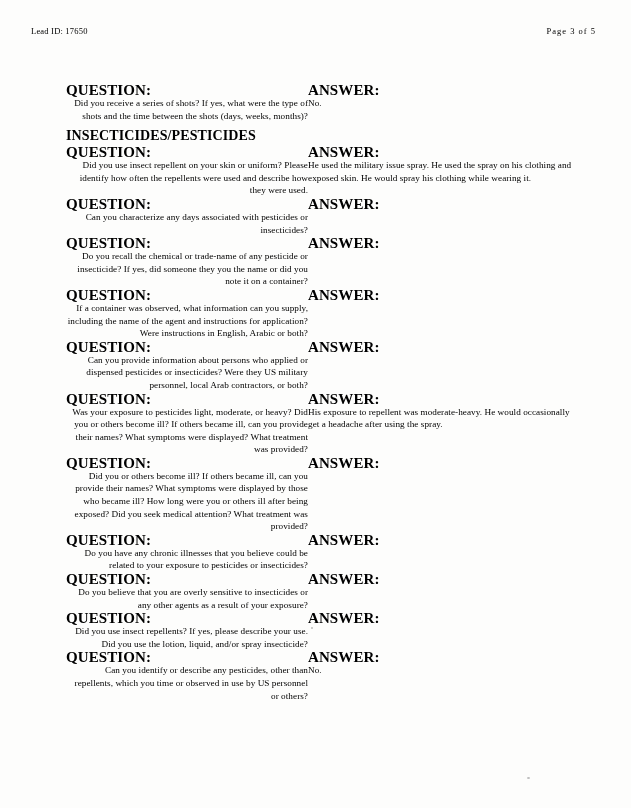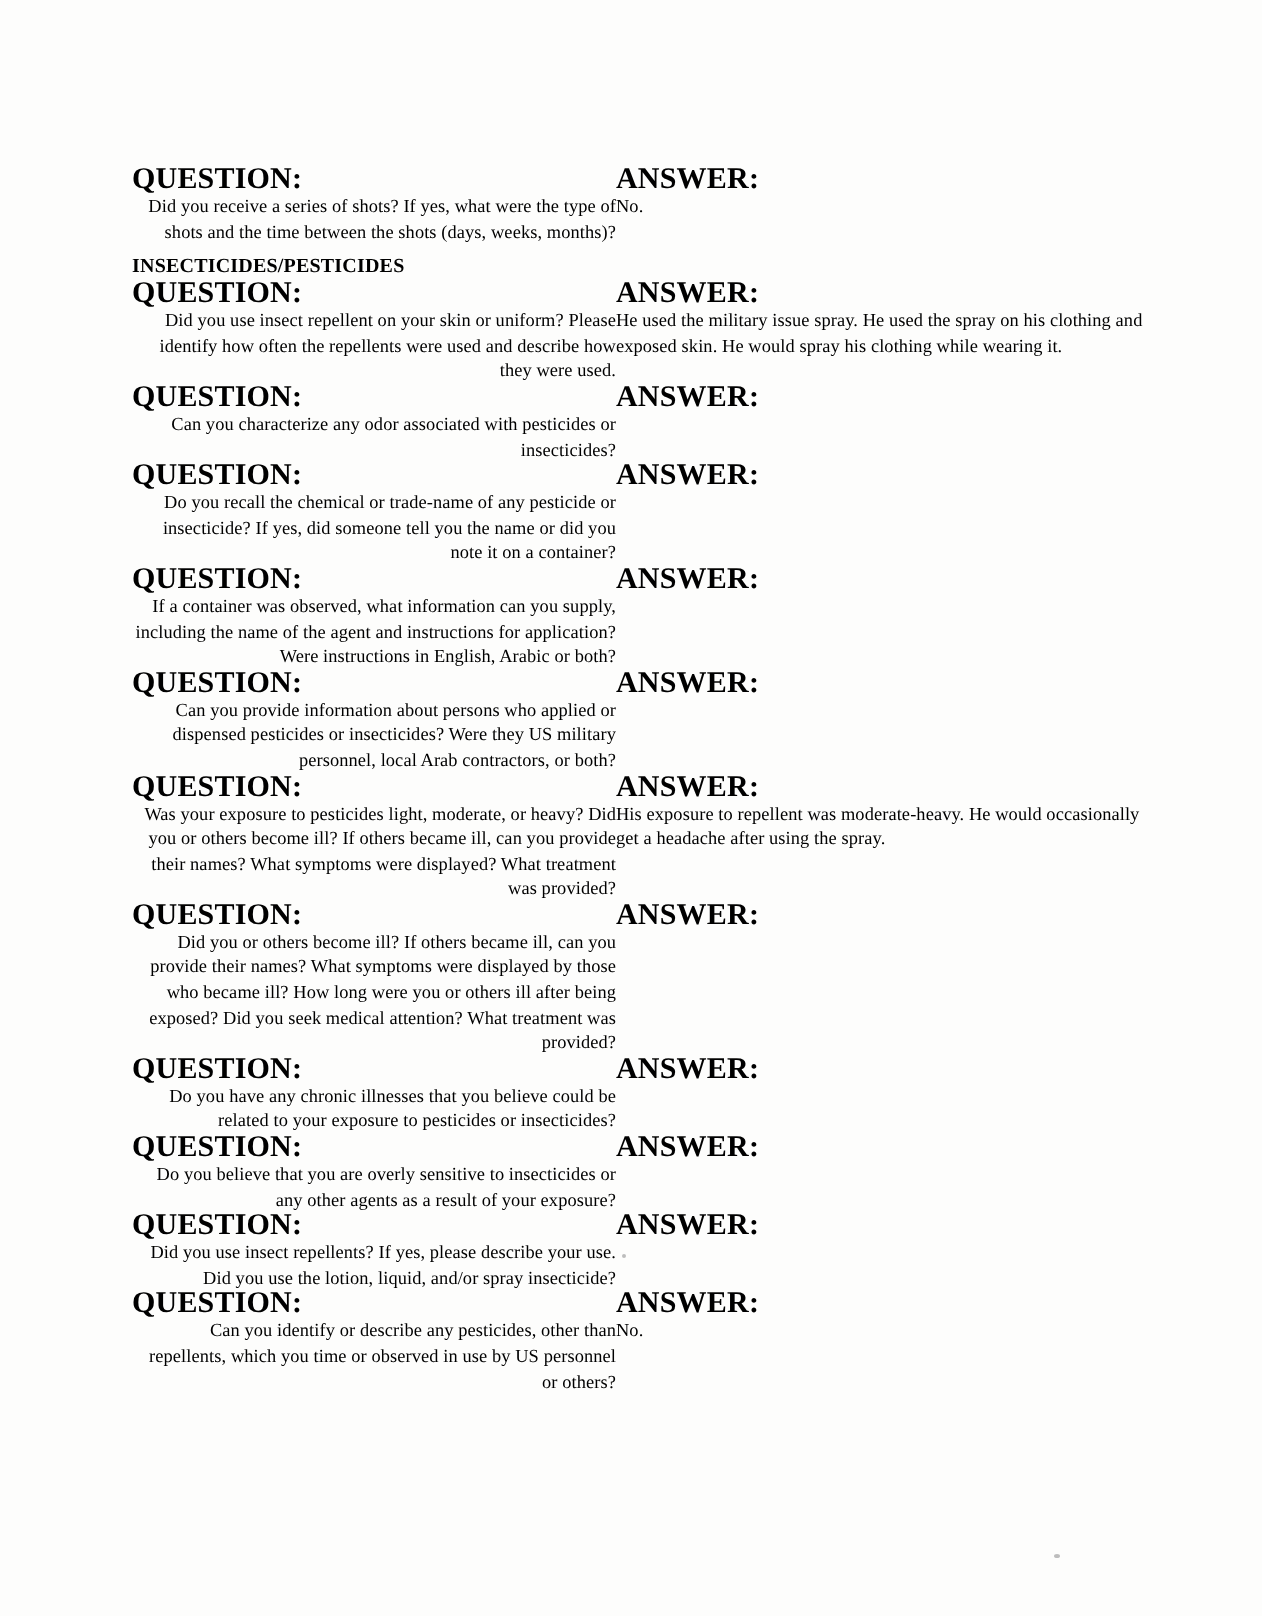--- a/index.html
+++ b/index.html
@@ -44,21 +44,21 @@
     white-space: nowrap;
     letter-spacing: 1px;
   }
   .body-area {
     position: absolute;
     top: 84px;
     left: 56px;
     width: 520px;
   }
   .section-heading {
-    font-size: 10px;
+    font-size: 14px;
     font-weight: bold;
     margin: 6px 0 2px 10px;
     letter-spacing: 0.1px;
   }
   .qa-row {
     position: relative;
     min-height: 14px;
     margin-bottom: 1px;
   }
   .q-col {
@@ -105,20 +105,24 @@
     width: 2px;
     height: 2px;
     border-radius: 50%;
   }
 </style>
 </head>
 <body>
 
 <div class="page">
 
+  <div class="header">
+    <span class="lead-id">Lead ID: 17650</span>
+    <span class="page-num">Page  3  of  5</span>
+  </div>
 
   <div class="body-area">
 
     <div class="qa-row">
       <div class="q-col">
         <span class="label">QUESTION:</span>
         <span class="qtext">Did you receive a series of shots?  If yes, what were the type of shots and the time between the shots (days, weeks, months)?</span>
       </div><div class="a-col">
         <span class="label">ANSWER:</span>
         <span class="atext">No.</span>
@@ -133,31 +137,31 @@
         <span class="qtext">Did you use insect repellent on your skin or uniform?  Please identify how often the repellents were used and describe how they were used.</span>
       </div><div class="a-col">
         <span class="label">ANSWER:</span>
         <span class="atext">He used the military issue spray.  He used the spray on his clothing and exposed skin.  He would spray his clothing while wearing it.</span>
       </div>
     </div>
 
     <div class="qa-row">
       <div class="q-col">
         <span class="label">QUESTION:</span>
-        <span class="qtext">Can you characterize any odor associated with pesticides or insecticides?</span>
-      </div><div class="a-col">
-        <span class="label">ANSWER:</span>
-        <span class="atext"></span>
-      </div>
-    </div>
-
-    <div class="qa-row">
-      <div class="q-col">
-        <span class="label">QUESTION:</span>
-        <span class="qtext">Do you recall the chemical or trade-name of any pesticide or insecticide?  If yes, did someone tell you the name or did you note it on a container?</span>
+        <span class="qtext">Can you characterize any days associated with pesticides or insecticides?</span>
+      </div><div class="a-col">
+        <span class="label">ANSWER:</span>
+        <span class="atext"></span>
+      </div>
+    </div>
+
+    <div class="qa-row">
+      <div class="q-col">
+        <span class="label">QUESTION:</span>
+        <span class="qtext">Do you recall the chemical or trade-name of any pesticide or insecticide?  If yes, did someone they you the name or did you note it on a container?</span>
       </div><div class="a-col">
         <span class="label">ANSWER:</span>
         <span class="atext"></span>
       </div>
     </div>
 
     <div class="qa-row">
       <div class="q-col">
         <span class="label">QUESTION:</span>
         <span class="qtext">If a container was observed, what information can you supply, including the name of the agent and instructions for application?  Were instructions in English, Arabic or both?</span>

